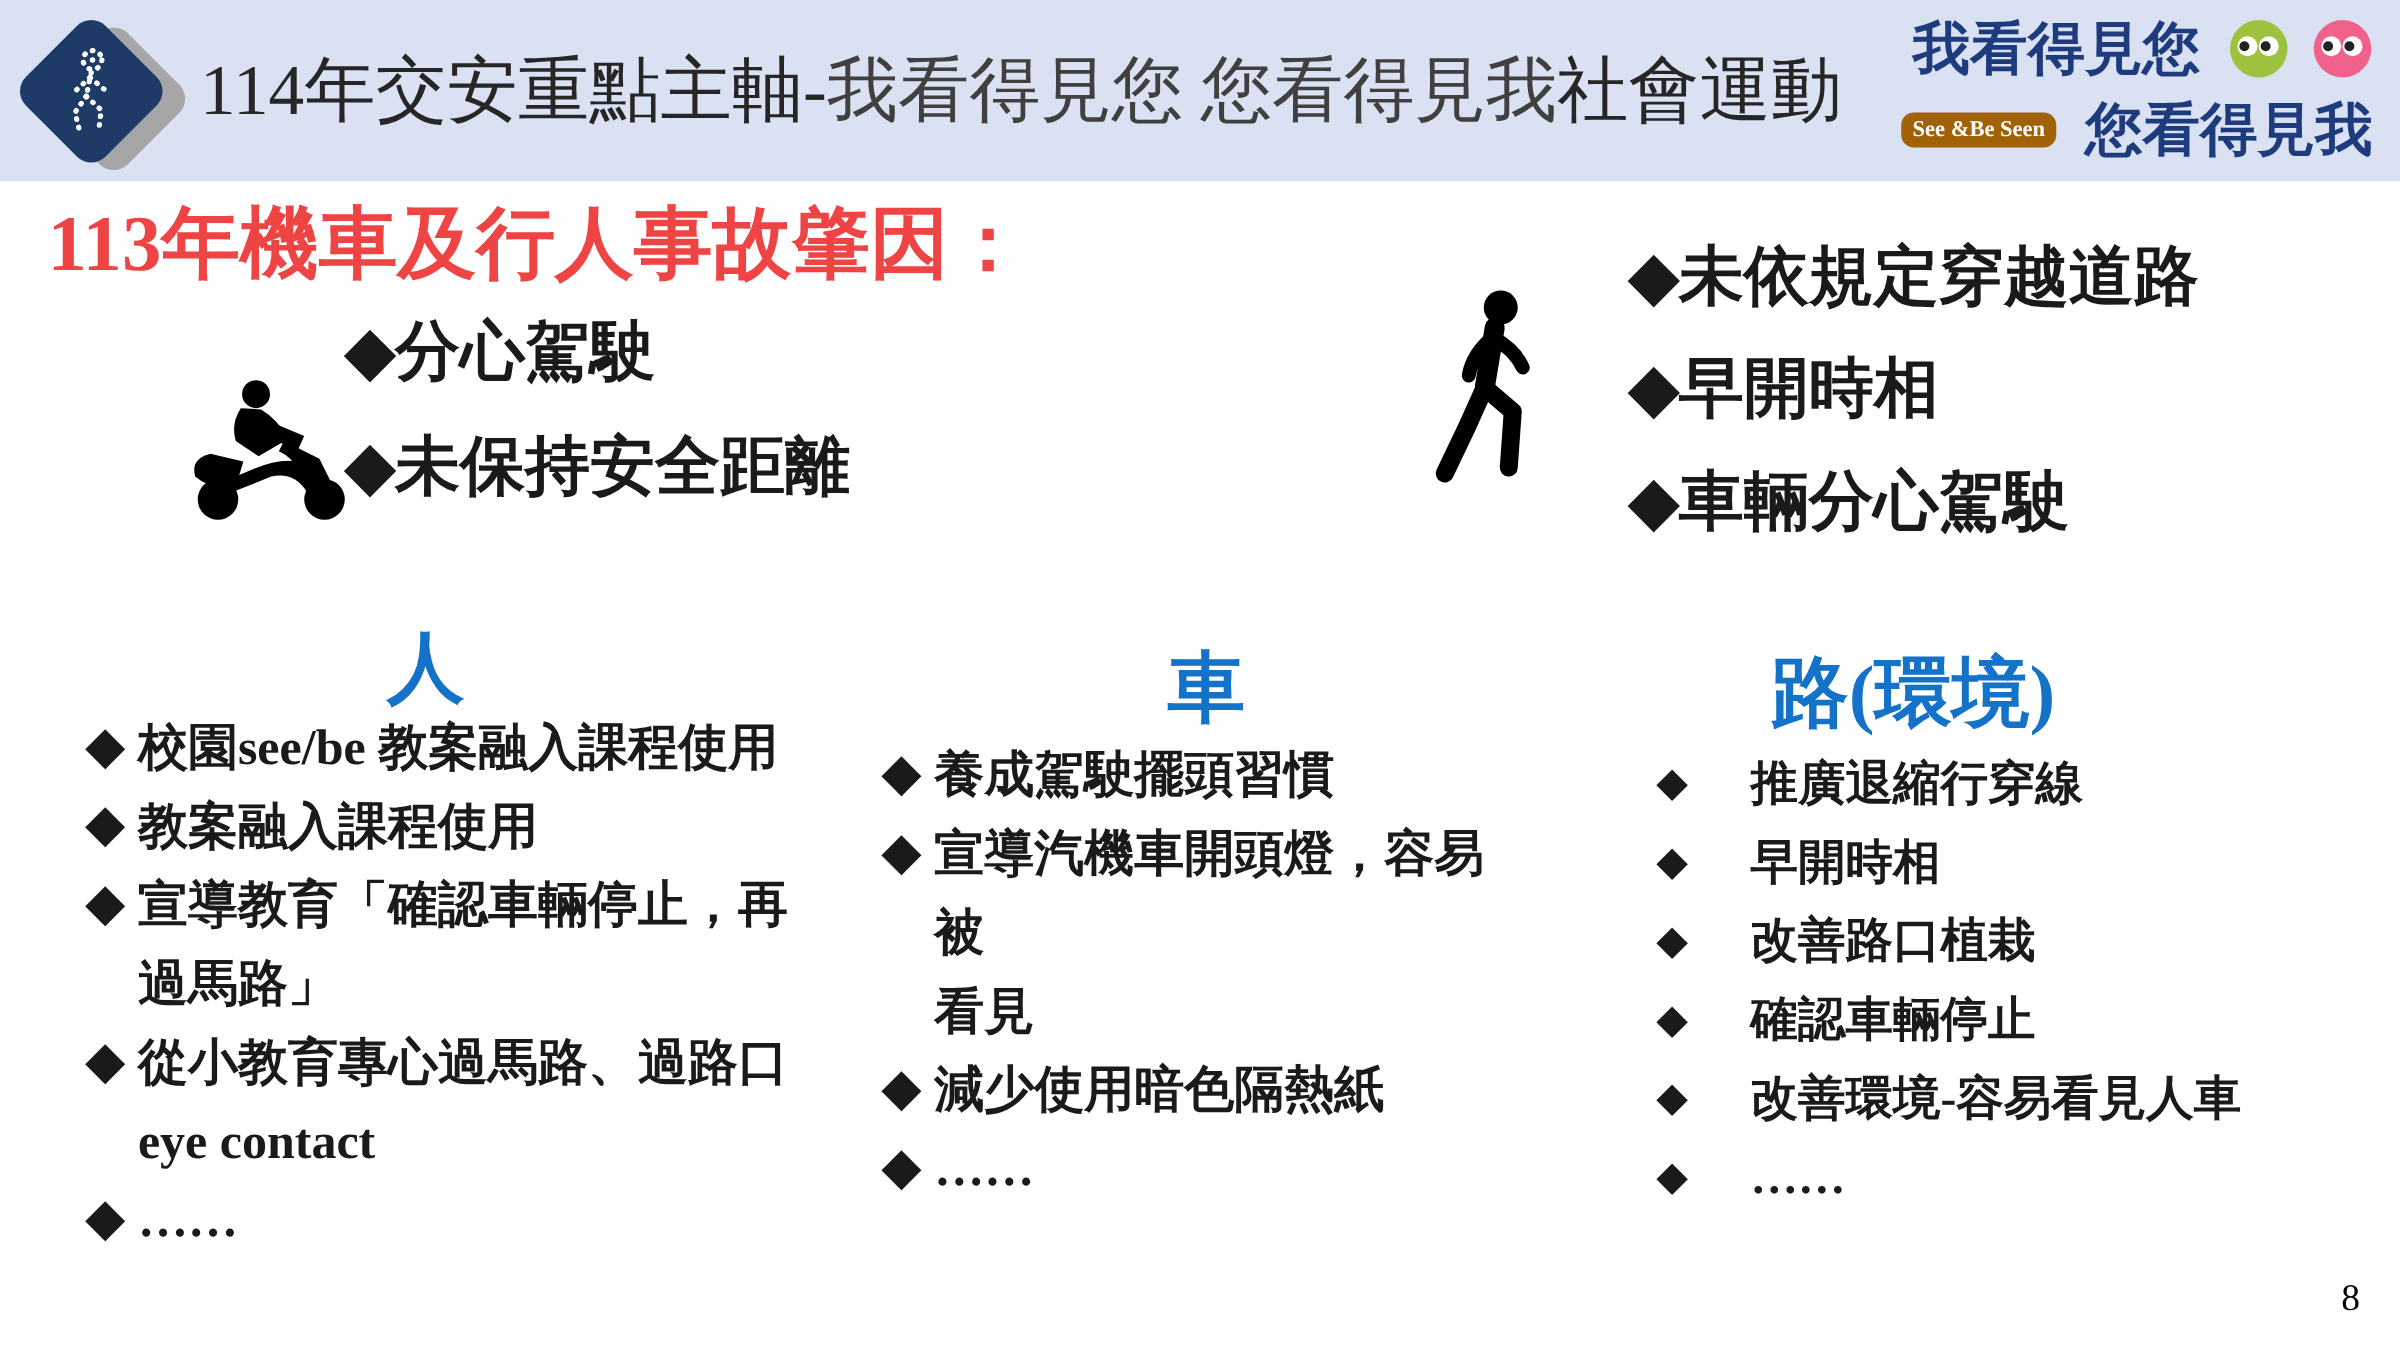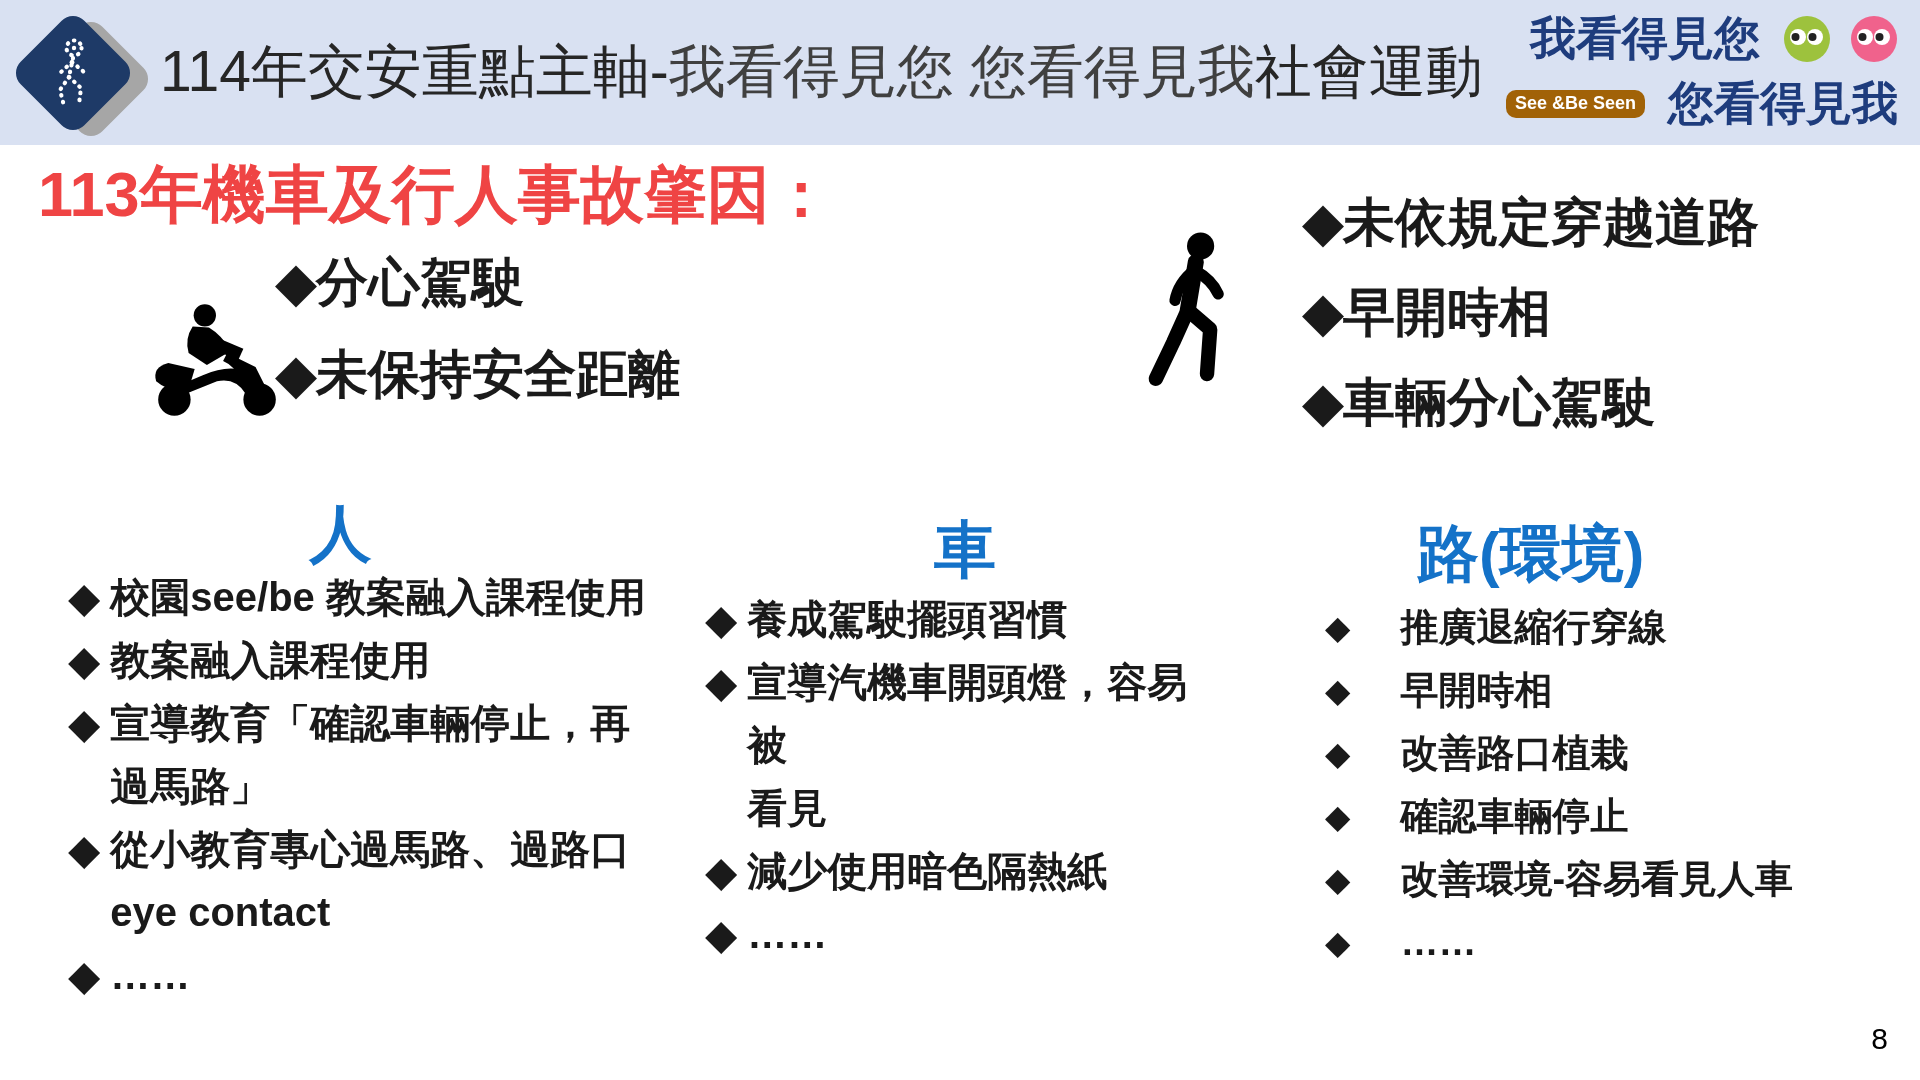--- a/index.html
+++ b/index.html
@@ -1,18 +1,18 @@
 <!DOCTYPE html>
 <html><head>
 <meta charset="utf-8">
 <style>
   html,body{margin:0;padding:0;background:#888;}
   .slide{
     position:relative;width:1920px;height:1080px;background:#ffffff;
-    font-family:Liberation Sans, sans-serif;overflow:hidden;
+    font-family:Liberation Serif, serif;overflow:hidden;
   }
   
   .topbar{position:absolute;left:0;top:0;width:1920px;height:145px;background:#d9e1f2;}
   .diamond-logo{position:absolute;left:10px;top:2px;width:150px;height:142px;}
   .diamond{position:absolute;width:90px;height:90px;border-radius:16px;transform:rotate(45deg);}
   .diamond.shadow{left:36px;top:32px;background:#a6a6a6;}
   .diamond.front{left:18px;top:26px;background:#1e3a67;}
   .diamond-person{position:absolute;left:18px;top:26px;width:90px;height:90px;}
   .slide-title{position:absolute;left:160px;top:0;height:145px;margin:0;display:flex;align-items:center;
     font-size:57px;font-weight:500;color:#262626;letter-spacing:0px;white-space:nowrap;}

